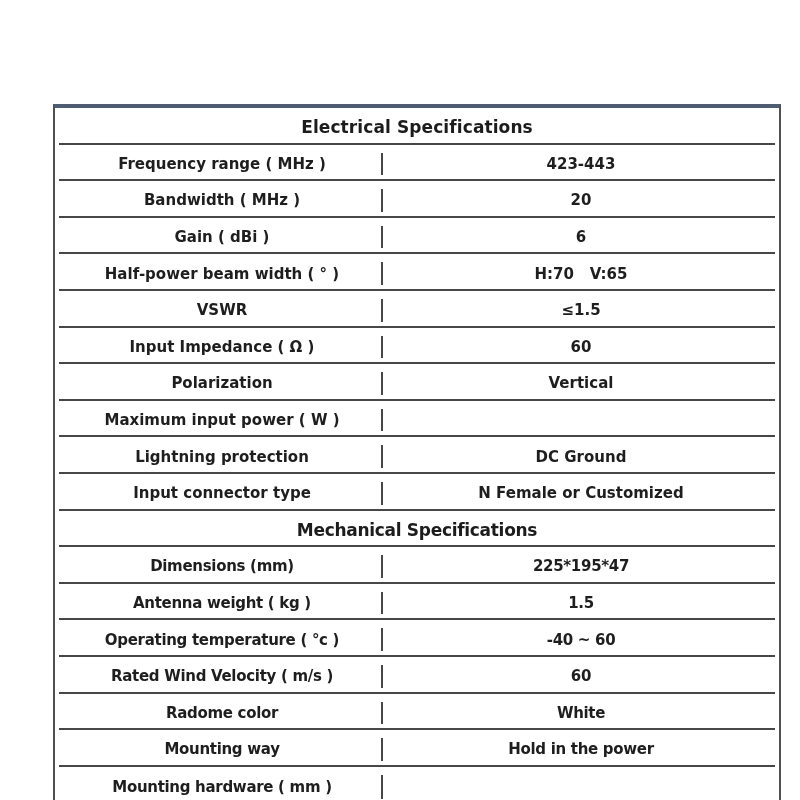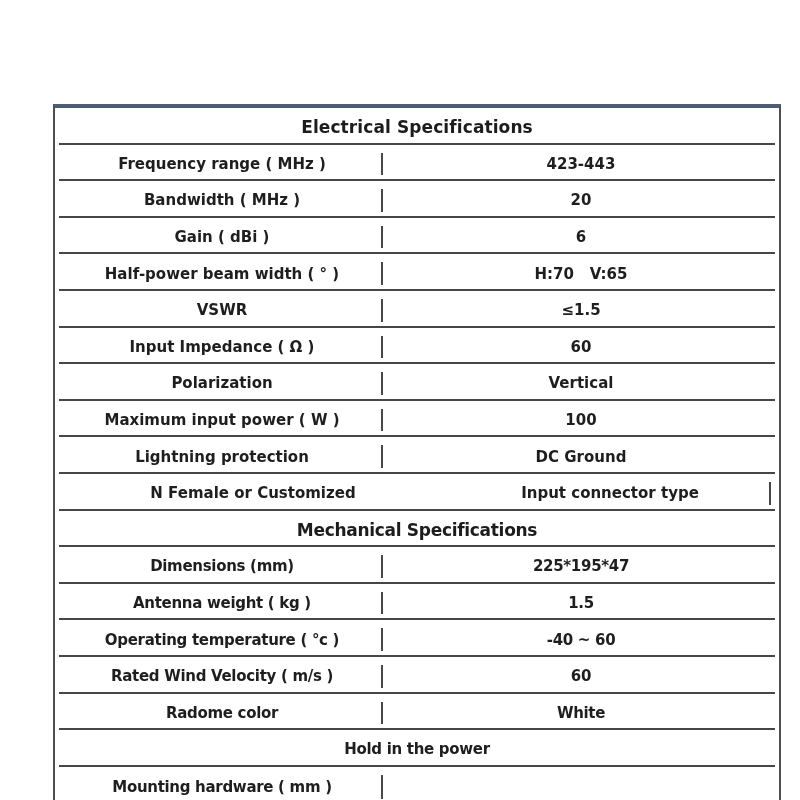--- a/index.html
+++ b/index.html
@@ -103,29 +103,28 @@
       <div class="row">
         <div class="cell label">Input Impedance ( Ω )</div>
         <div class="cell value">60</div>
       </div>
       <div class="row">
         <div class="cell label">Polarization</div>
         <div class="cell value">Vertical</div>
       </div>
       <div class="row">
         <div class="cell label">Maximum input power ( W )</div>
-        <div class="cell value">100</div>
       </div>
       <div class="row">
         <div class="cell label">Lightning protection</div>
         <div class="cell value">DC Ground</div>
       </div>
       <div class="row">
+        <div class="cell label">Input connector type</div>
         <div class="cell value">N Female or Customized</div>
-        <div class="cell label">Input connector type</div>
       </div>
       <div class="row section-header-row mech">Mechanical Specifications</div>
       <div class="row mech">
         <div class="cell label">Dimensions (mm)</div>
         <div class="cell value">225*195*47</div>
       </div>
       <div class="row mech">
         <div class="cell label">Antenna weight ( kg )</div>
         <div class="cell value">1.5</div>
       </div>
@@ -135,19 +134,20 @@
       </div>
       <div class="row mech">
         <div class="cell label">Rated Wind Velocity ( m/s )</div>
         <div class="cell value">60</div>
       </div>
       <div class="row mech">
         <div class="cell label">Radome color</div>
         <div class="cell value">White</div>
       </div>
       <div class="row mech">
+        <div class="cell label">Mounting way</div>
         <div class="cell value">Hold in the power</div>
       </div>
       <div class="row mech">
         <div class="cell label">Mounting hardware ( mm )</div>
       </div>
     </div>
 </div>
 
 </body></html>

